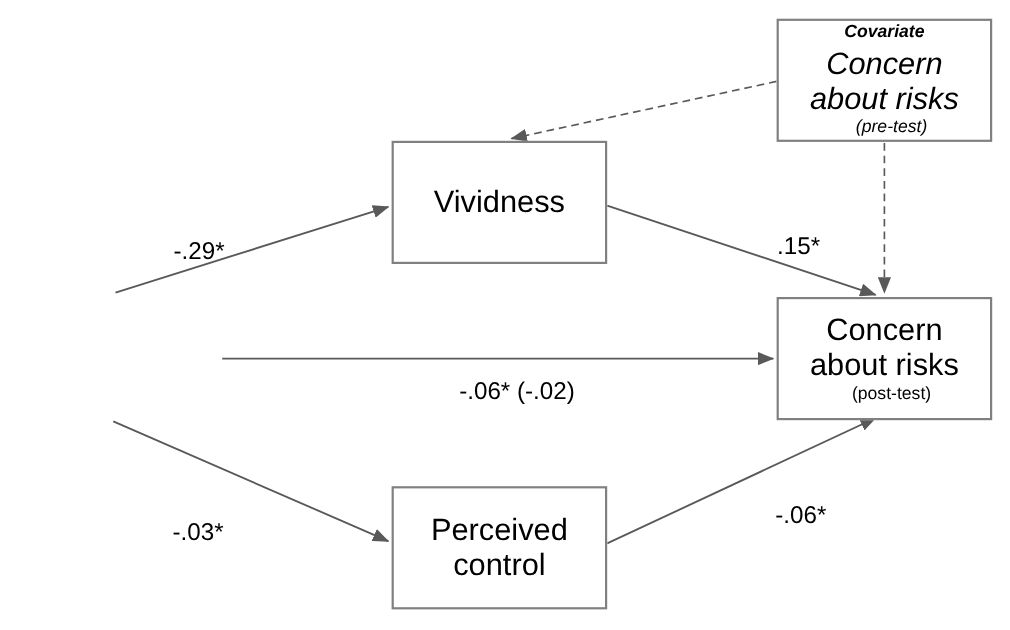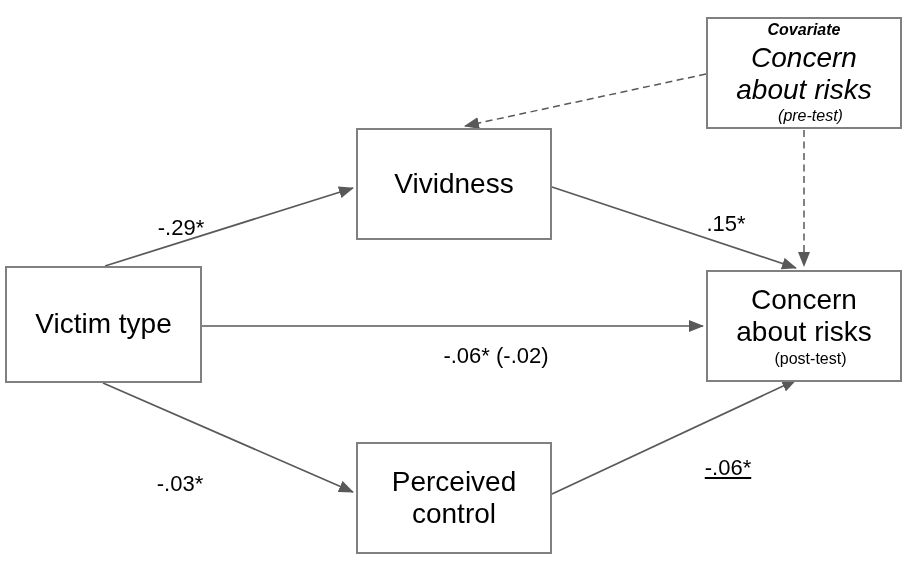--- a/index.html
+++ b/index.html
@@ -84,23 +84,20 @@
 
     <line x1="105" y1="266" x2="353" y2="188" marker-end="url(#arrowhead)"></line>
     <line x1="552" y1="187" x2="796" y2="268" marker-end="url(#arrowhead)"></line>
     <line x1="202" y1="326" x2="703" y2="326" marker-end="url(#arrowhead)"></line>
     <line x1="103" y1="383" x2="353" y2="492" marker-end="url(#arrowhead)"></line>
     <line x1="552" y1="494" x2="796" y2="380" marker-end="url(#arrowhead)"></line>
     <line class="dashed" x1="706" y1="74" x2="465" y2="126" marker-end="url(#arrowhead-d)"></line>
     <line class="dashed" x1="804" y1="130" x2="804" y2="266" marker-end="url(#arrowhead-d)"></line>
   </svg>
 
-  <div class="node" style="left:5px; top:266px; width:197px; height:117px;">
-    <div class="label">Victim type</div>
-  </div>
 
   <div class="node" style="left:356px; top:442px; width:196px; height:112px;">
     <div class="label">Perceived control</div>
   </div>
 
   <div class="node" style="left:356px; top:128px; width:196px; height:112px;">
     <div class="label">Vividness</div>
   </div>
 
   <div class="node" style="left:706px; top:270px; width:196px; height:112px;">
@@ -109,17 +106,17 @@
   </div>
 
   <div class="node" style="left:706px; top:17px; width:196px; height:112px;font-style:italic;">
     <div class="heading">Covariate</div>
     <div class="label">Concern about risks</div>
     <div class="sublabel">(pre-test)</div>
   </div>
 
   <div class="edge-label" style="left:181px; top:216px;margin-top:12px;">-.29*</div>
   <div class="edge-label" style="left:726px; top:224px;">.15*</div>
-  <div class="edge-label" style="left:496px; top:356px;">-.06* (-.02)</div>
+  <div class="edge-label" style="left:470px; top:356px;">-.06* (-.02)</div>
   <div class="edge-label" style="left:180px; top:468px;margin-top:16px;">-.03*</div>
-  <div class="edge-label" style="left:728px; top:468px;text-decoration:underline;">-.06*</div>
+  <div class="edge-label" style="left:728px; top:468px;">-.06*</div>
 
 </div>
 
 </body></html>

